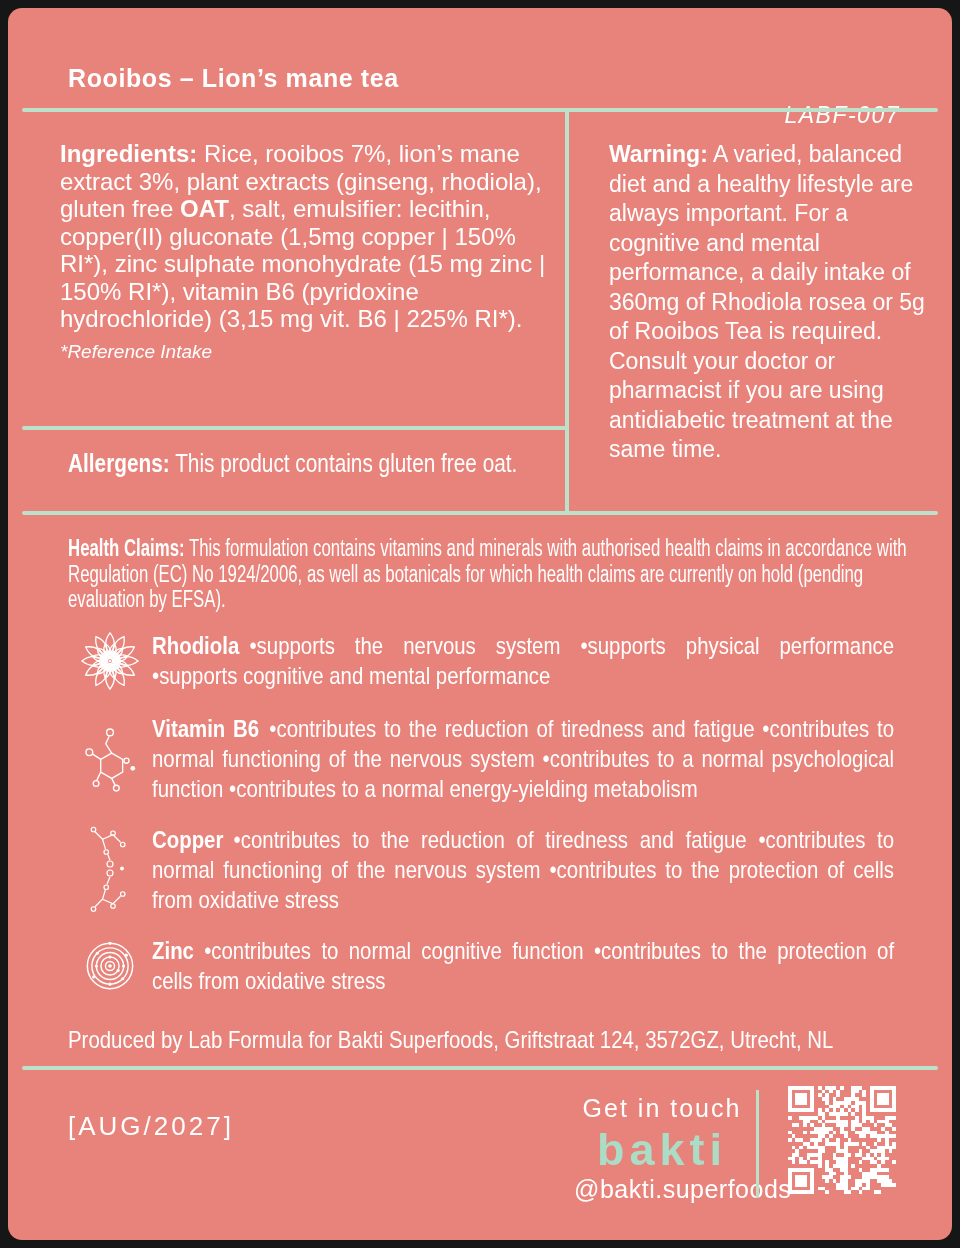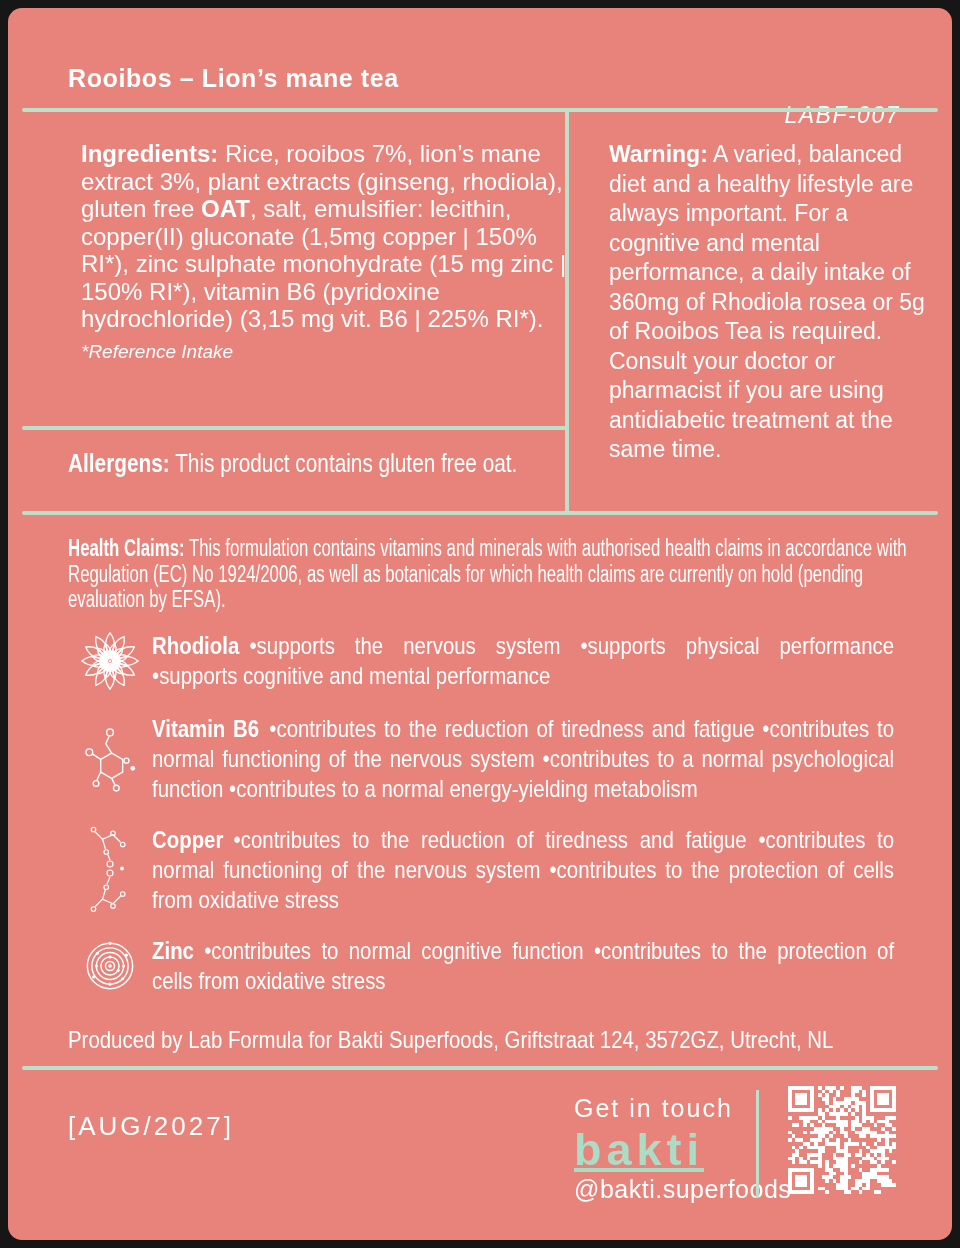--- a/index.html
+++ b/index.html
@@ -24,21 +24,21 @@
   .hr-claims{top:503px;}
   .hr-footer{top:1058px;}
   .v-divider{position:absolute;left:557px;top:100px;width:4px;height:407px;background:#BDE0CB;border-radius:2px;}
   .v-sep{position:absolute;left:748px;top:1082px;width:3px;height:108px;background:#BDE0CB;}
 
   
   .header-title{position:absolute;left:60px;top:56px;font-size:25px;font-weight:bold;letter-spacing:.6px;}
   .header-code{position:absolute;right:52px;top:58px;font-size:23px;font-style:italic;letter-spacing:1.5px;margin-top:36px;}
 
   
-  .ingredients{position:absolute;left:73px;top:132px;width:490px;font-size:24px;line-height:27.5px;}
+  .ingredients{position:absolute;left:52px;top:132px;width:490px;font-size:24px;line-height:27.5px;}
   .ingredients b{font-weight:bold;}
   .ref-note{font-style:italic;font-size:19px;margin-top:5px;}
   .sugars-note{font-style:italic;font-size:20px;margin-top:20px;}
   .allergens{
     position:absolute;left:60px;top:440px;font-size:26px;white-space:nowrap;
     transform:scaleX(.8);transform-origin:left top;
   }
   .allergens b{font-weight:bold;}
 
   
@@ -63,23 +63,23 @@
   }
   .claim-text b{font-weight:bold;margin-right:12px;}
 
   .produced-by{
     position:absolute;left:60px;top:1018px;font-size:24px;white-space:nowrap;
     transform:scaleX(.85);transform-origin:left top;
   }
 
   
   .best-before{position:absolute;left:60px;top:1100px;font-size:26px;letter-spacing:3px;line-height:36px;}
-  .touch-block{position:absolute;left:566px;top:1086px;width:176px;text-align:left;}
+  .touch-block{position:absolute;left:566px;top:1086px;width:176px;text-align:center;}
   .get-in-touch{font-size:25px;letter-spacing:2px;}
-  .brand{font-size:45px;font-weight:bold;letter-spacing:5px;color:#ABDCC6;line-height:50px;margin-top:2px;text-decoration:underline;}
+  .brand{font-size:45px;font-weight:bold;letter-spacing:5px;color:#ABDCC6;line-height:50px;margin-top:2px;}
   .handle{font-size:25px;letter-spacing:.5px;}
   .qr{position:absolute;left:780px;top:1078px;width:108px;height:108px;}
   .qr svg{width:100%;height:100%;shape-rendering:crispEdges;}
 
   .icon-stroke{stroke:#ffffff;fill:none;stroke-width:1.6;}
 </style>
 </head>
 <body>
 
 <div class="label">

